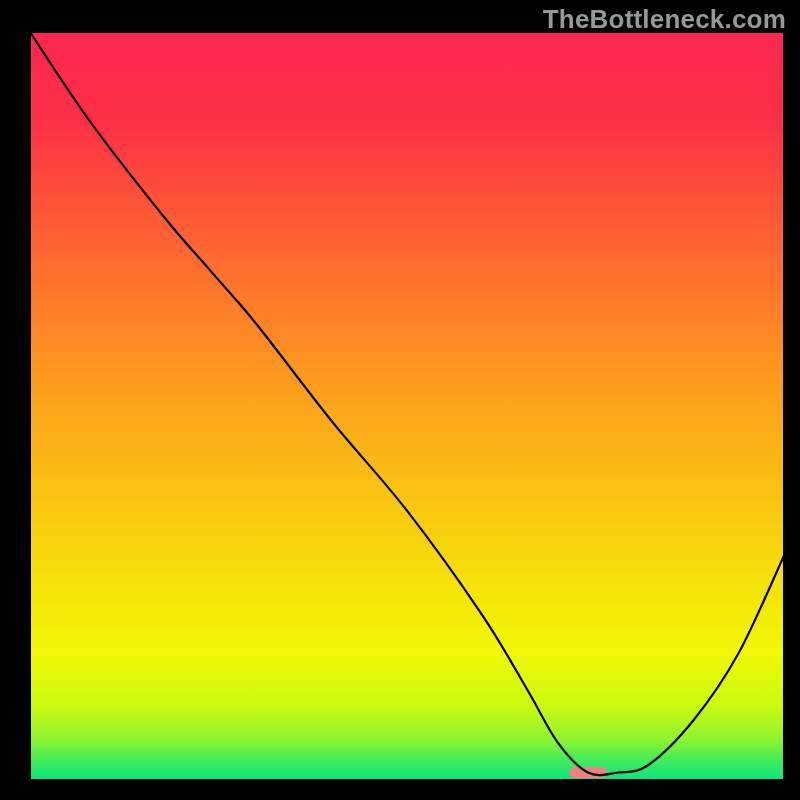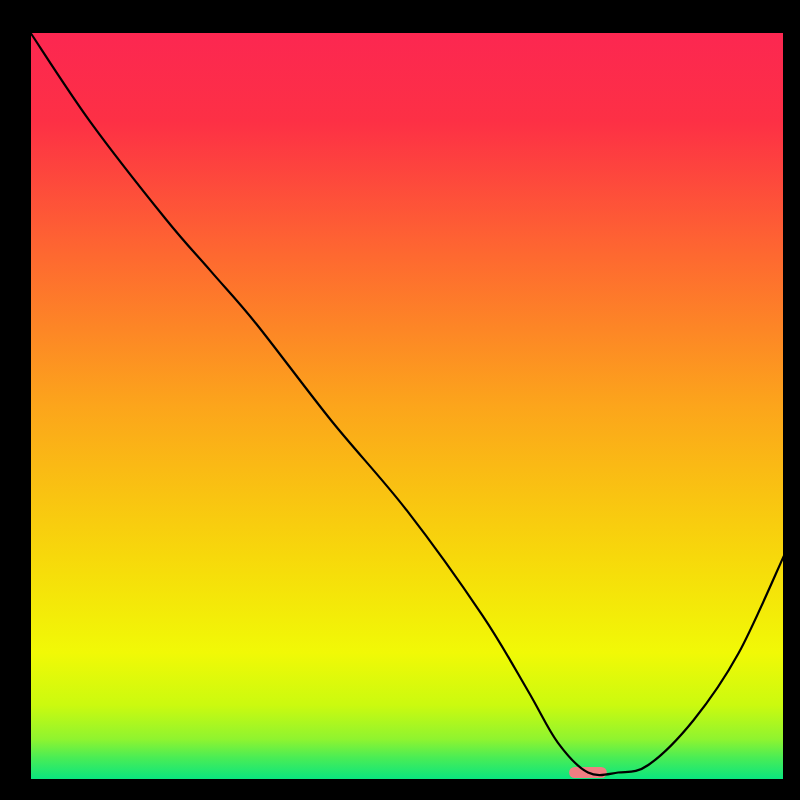--- a/index.html
+++ b/index.html
@@ -29,20 +29,21 @@
   svg {
     position: absolute;
     left: 0;
     top: 0;
   }
 </style>
 </head>
 <body>
 
 <div class="frame">
+  <div class="watermark">TheBottleneck.com</div>
   <svg id="chart-svg" width="800" height="800">
       <defs>
         <linearGradient id="bg-grad" x1="0" y1="0" x2="0" y2="1">
           <stop offset="0%" stop-color="#fc2751"></stop>
           <stop offset="12%" stop-color="#fd3045"></stop>
           <stop offset="30%" stop-color="#fe6930"></stop>
           <stop offset="50%" stop-color="#fca51b"></stop>
           <stop offset="70%" stop-color="#f7d80b"></stop>
           <stop offset="83%" stop-color="#f1f906"></stop>
           <stop offset="90%" stop-color="#cbfa0f"></stop>

